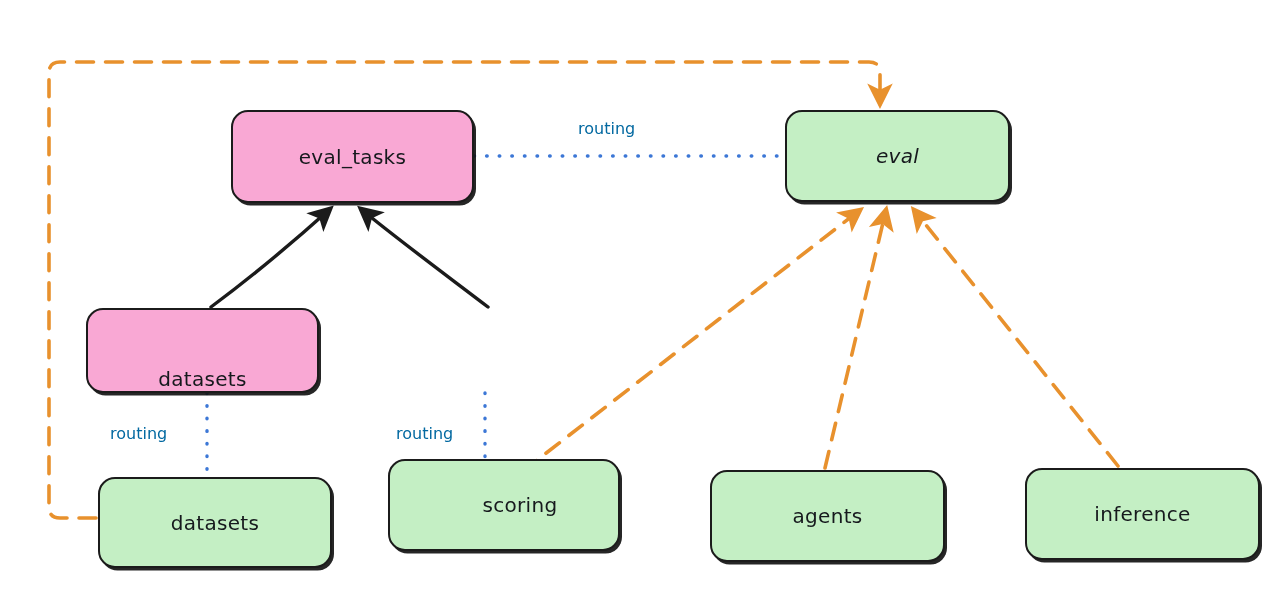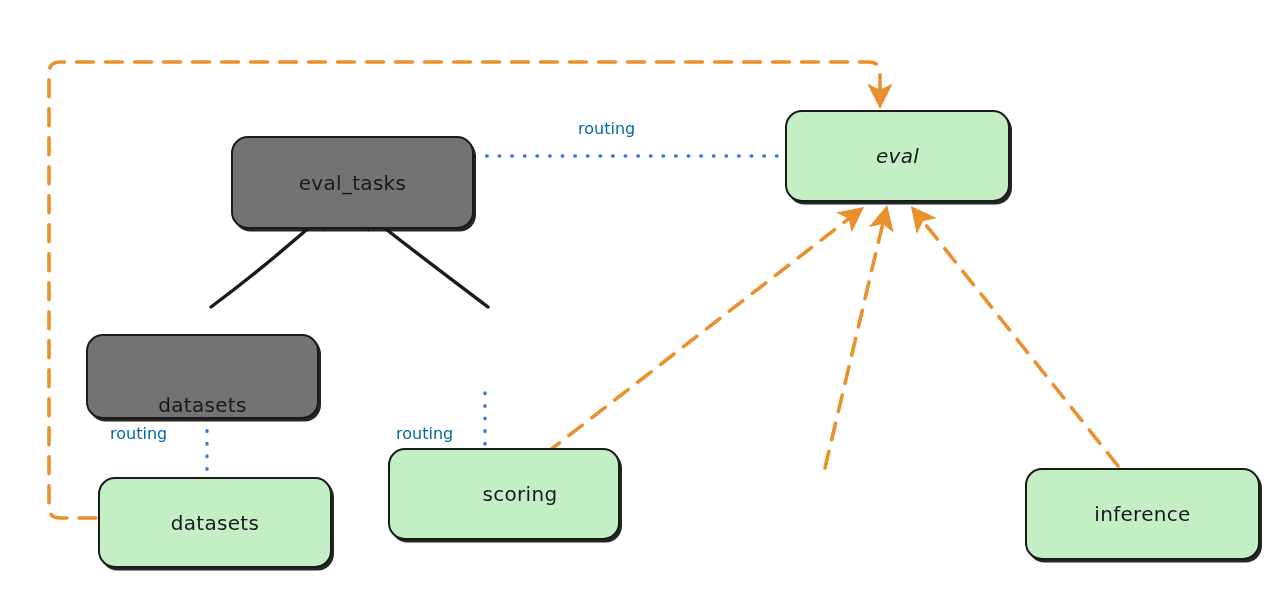--- a/index.html
+++ b/index.html
@@ -38,21 +38,21 @@
   }
   .node .node-label {
     font-family: "DejaVu Sans", sans-serif;
     font-size: 20px;
     font-weight: 400;
     color: #16191d;
     letter-spacing: 0.3px;
     white-space: nowrap;
     user-select: none;
   }
-  .node.api  { background: #737373; margin-top: 26px; }
+  .node.api  { background: #f9a8d4; }
   .node.prov { background: #c4efc4; }
 
   .edge-label {
     position: absolute;
     font-family: "DejaVu Sans", sans-serif;
     font-size: 16px;
     color: #0369a1;
     white-space: nowrap;
     user-select: none;
   }
@@ -113,24 +113,27 @@
 
   <div class="node api" style="left:86px; top:308px; width:233px; height:85px;align-items:flex-end;">
     <span class="node-label">datasets</span>
   </div>
 
 
   <div class="node prov" style="left:98px; top:477px; width:234px; height:91px;">
     <span class="node-label">datasets</span>
   </div>
 
-  <div class="node prov" style="left:388px; top:448px; width:232px; height:92px;padding-left:32px;">
+  <div class="node prov" style="left:388px; top:459px; width:232px; height:92px;padding-left:32px;">
     <span class="node-label">scoring</span>
   </div>
 
+  <div class="node prov" style="left:710px; top:470px; width:235px; height:92px;">
+    <span class="node-label">agents</span>
+  </div>
 
   <div class="node prov" style="left:1025px; top:468px; width:235px; height:92px;">
     <span class="node-label">inference</span>
   </div>
 
   <div class="edge-label" style="left:578px; top:119px;">routing</div>
   <div class="edge-label" style="left:110px; top:424px;">routing</div>
   <div class="edge-label" style="left:396px; top:424px;">routing</div>
 
 </div>

